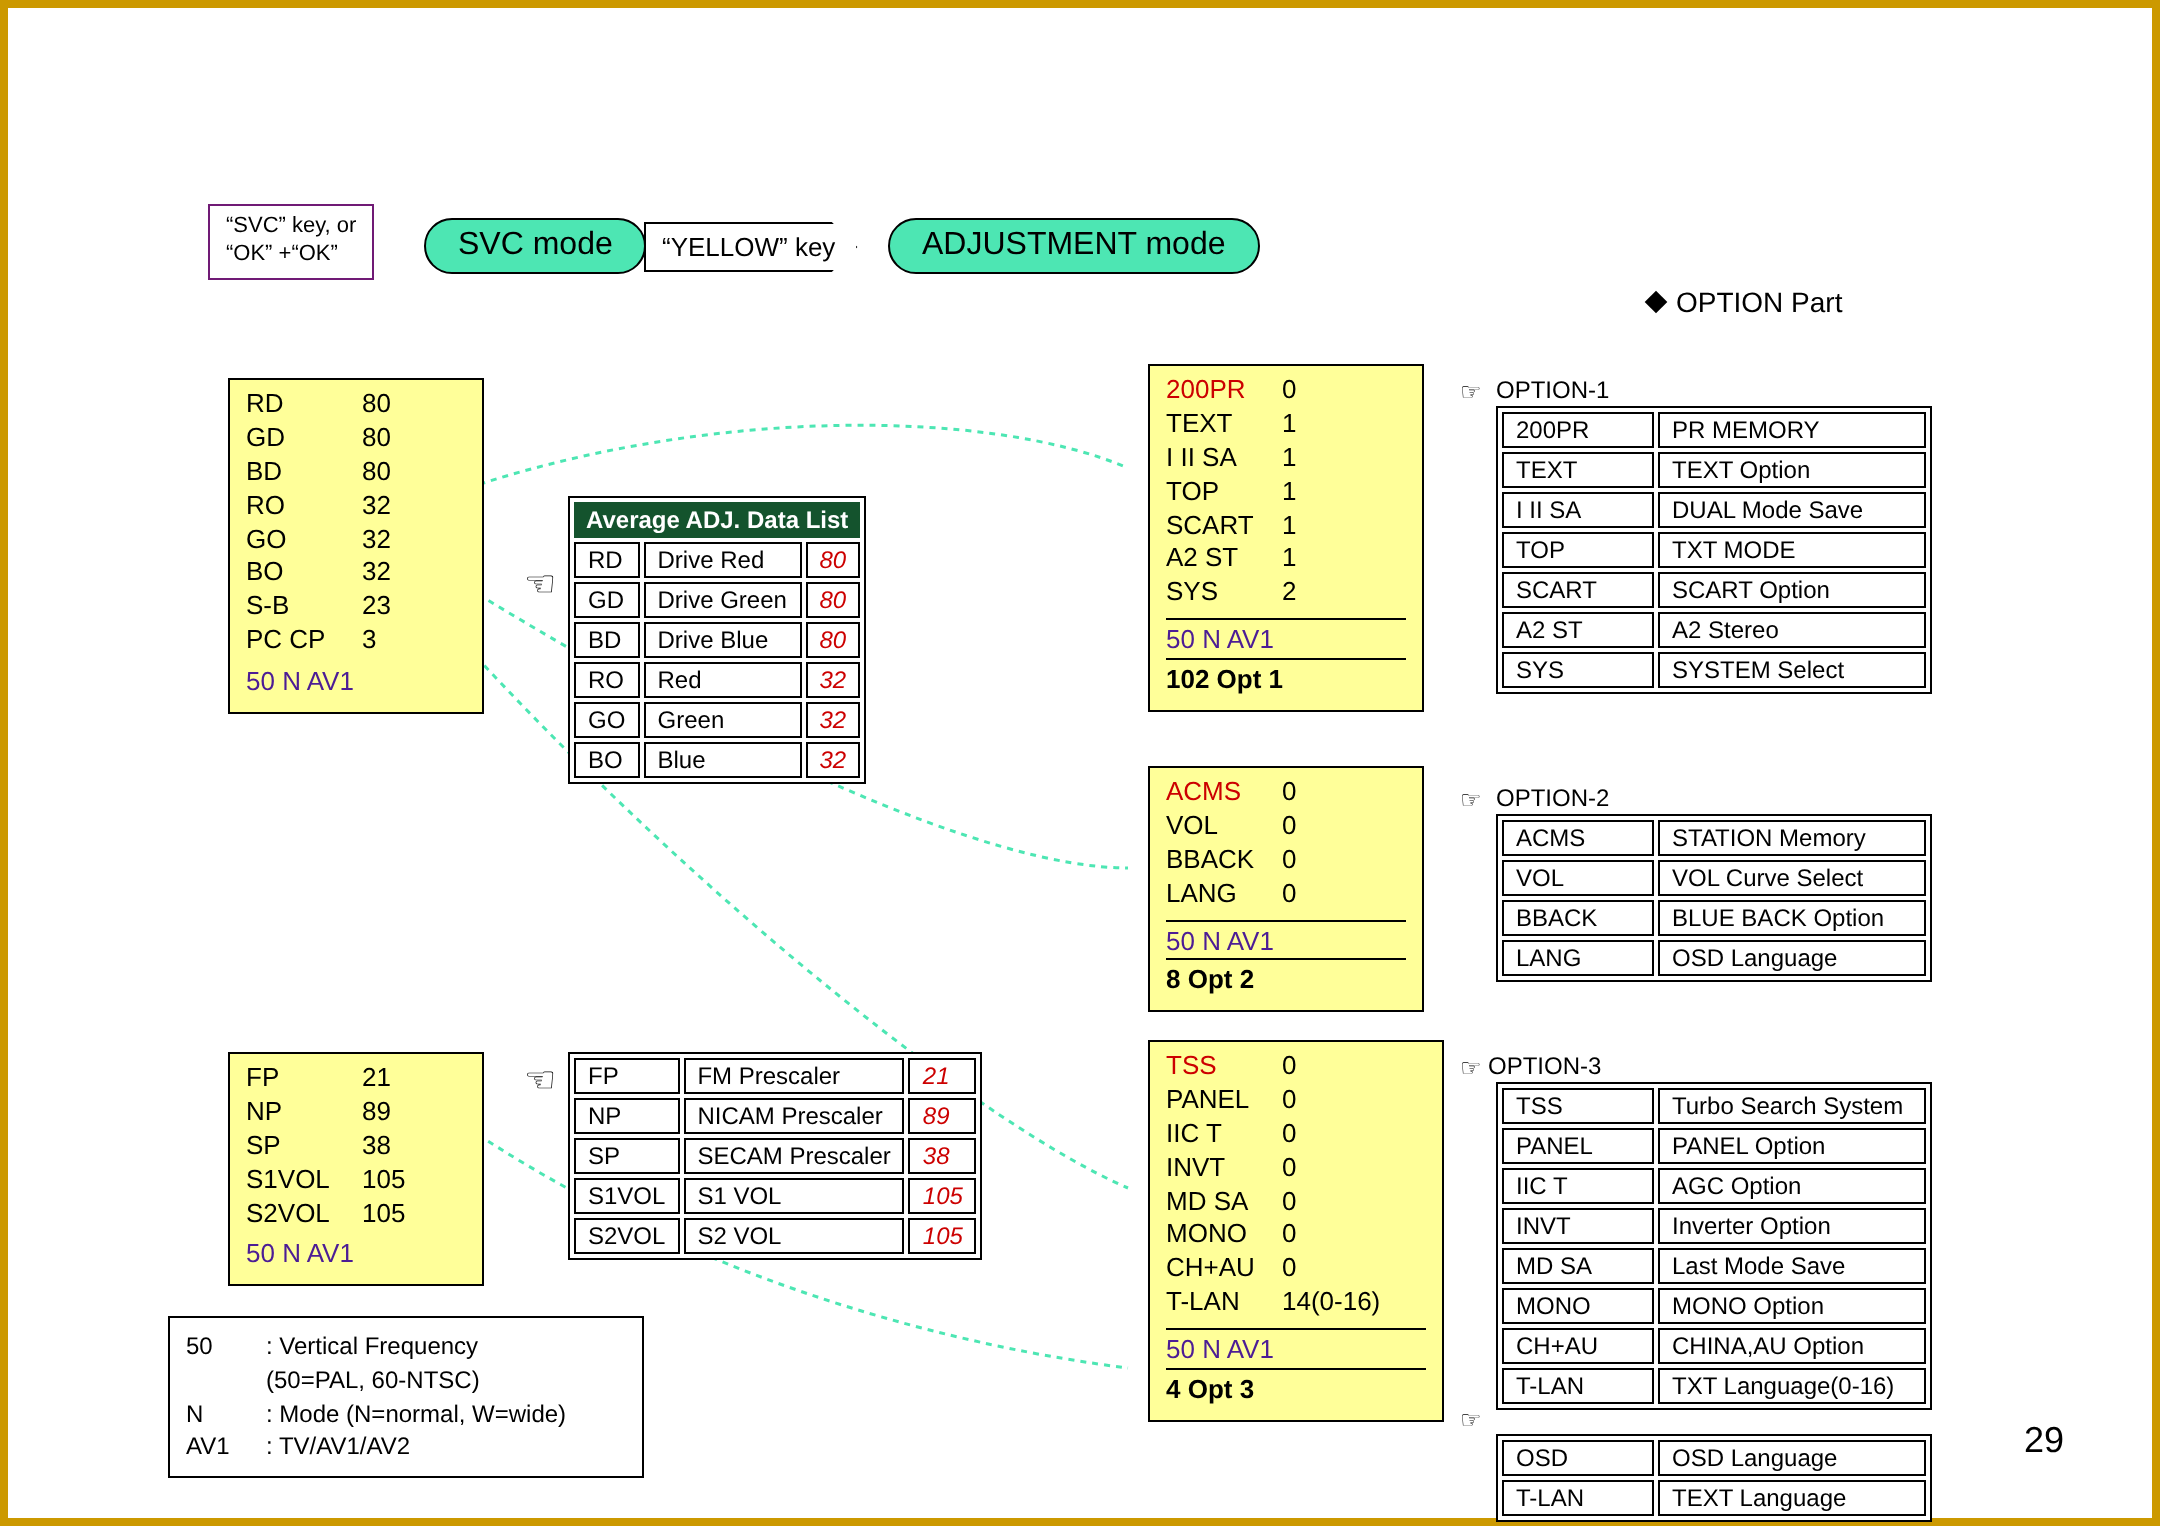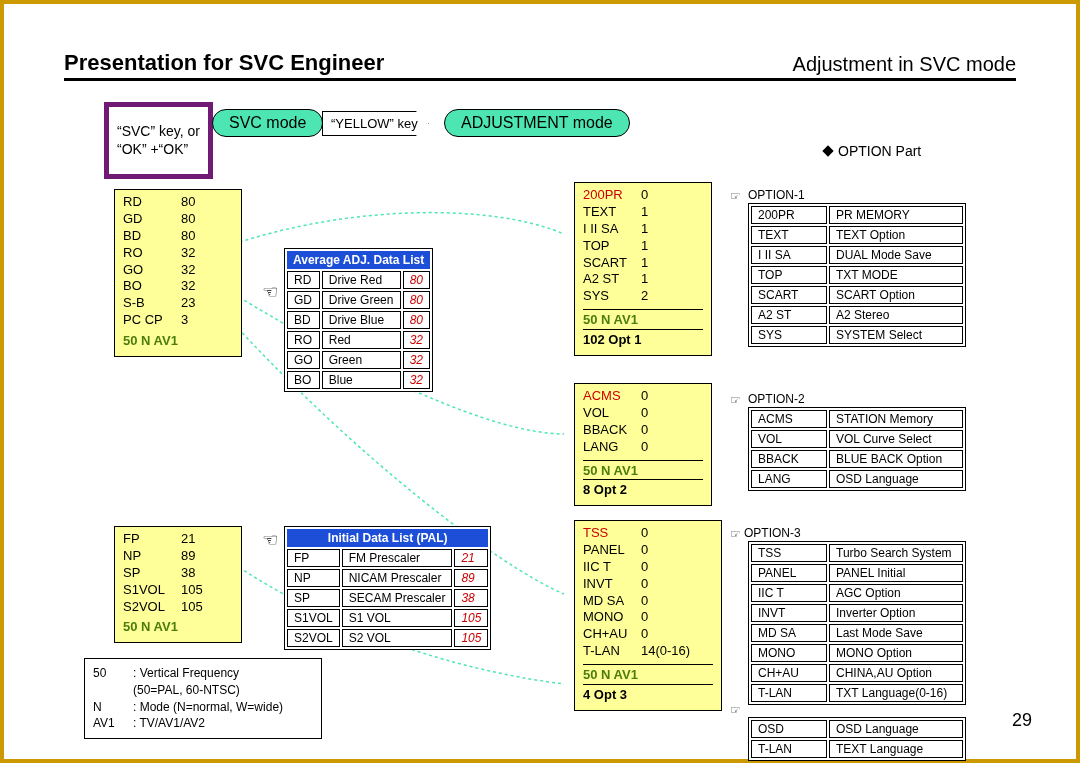--- a/index.html
+++ b/index.html
@@ -2,58 +2,54 @@
 <html><head>
 <meta charset="utf-8">
 <style>
   body{margin:0;background:#fff;font-family:Arial,Helvetica,sans-serif;font-size:13px;color:#000}
   .page{position:relative;width:1080px;height:763px;margin:0 auto;background:#fff;border:4px solid #c90;box-sizing:border-box}
   .titlebar{position:absolute;top:36px;left:60px;right:60px;height:36px;border-bottom:3px solid #000;display:flex;justify-content:space-between;align-items:flex-end;padding-bottom:2px}
   .titlebar .left{font-size:22px;font-weight:bold}
   .titlebar .right{font-size:20px}
   .pagenum{position:absolute;right:44px;bottom:28px;font-size:18px}
   
-  .flow-label{position:absolute;border:5px solid #701a75;padding:16px 8px;font-size:14px}
+  .flow-label{position:absolute;border:1px solid #701a75;padding:4px 8px;font-size:11px}
   .flow-bubble{position:absolute;background:#4de6b3;border:1px solid #000;border-radius:20px;padding:4px 16px;font-size:16px}
   .arrow{position:absolute;border:1px solid #000;padding:4px 12px 4px 10px;font-size:13px;clip-path:polygon(0 0,88% 0,100% 50%,88% 100%,0 100%)}
   .arrow.small{padding:4px 10px 4px 8px}
   
   .ybox{position:absolute;background:#ffff99;border:1px solid #000;padding:4px 8px 6px 8px;font-size:13px;line-height:1.3}
   .ybox .row{display:flex}
   .ybox .k{width:58px;white-space:nowrap}
   .ybox .v{color:#000}
-  .ybox .status{color:#4d7c0f;font-weight:bold;border-top:1px solid #000;margin-top:4px;padding-top:2px}
+  .ybox .status{color:#4c1d95;font-weight:normal;border-top:1px solid #000;margin-top:4px;padding-top:2px}
   .ybox .opt{font-weight:bold;border-top:1px solid #000;padding-top:2px}
   .ybox .status.noborder{border-top:none;margin-top:2px}
   
   .tbl{position:absolute;border:1px solid #000;font-size:12px;background:#fff}
-  .tbl th{background:#1d4ed8;color:#fff;text-align:center;padding:2px 6px;font-weight:bold}
+  .tbl th{background:#14532d;color:#fff;text-align:right;padding:2px 6px;font-weight:bold}
   .tbl td{border:1px solid #000;padding:1px 6px;vertical-align:middle}
   .red{color:#c00;font-style:italic}
   .tbl.option td:first-child{width:62px}
   .tbl.option td:nth-child(2){width:120px}
   .sect{position:absolute;font-size:14px}
   .small-sect{position:absolute;font-size:12px}
   .pointer{position:absolute;font-size:18px}
   .legend{position:absolute;border:1px solid #000;padding:6px 8px;font-size:12px;line-height:1.4}
   .legend .lrow{display:flex}
   .legend .lk{width:40px}
   .syskey{position:absolute;font-size:12px;line-height:1.3}
   .diamond{display:inline-block;transform:rotate(45deg);width:8px;height:8px;background:#000;margin-right:6px;vertical-align:1px}
   .hand{display:inline-block;transform:scaleX(-1)}
 </style>
 </head>
 <body>
 
 <div class="page">
 
-  <div class="titlebar">
-    <div class="left">Presentation for SVC Engineer</div>
-    <div class="right">Adjustment in SVC mode</div>
-  </div>
 
   <div class="flow-label" style="top:98px;left:100px;line-height:1.25">
     <div>“SVC” key, or</div>
     <div>“OK” +“OK”</div>
   </div>
   <div class="flow-bubble" style="top:105px;left:208px">SVC mode</div>
   <div class="arrow small" style="top:107px;left:318px;background:#fff;border:1px solid #000">“YELLOW” key</div>
   <div class="flow-bubble" style="top:105px;left:440px">ADJUSTMENT  mode</div>
 
   <div class="sect" style="top:139px;left:820px"><span class="diamond"></span><span>OPTION Part</span></div>
@@ -166,23 +162,20 @@
     <tr>
           <td>BO</td>
           <td>Blue</td>
           <td class="red">32</td>
         </tr>
   </tbody>
     </table>
 
   <table class="tbl" style="top:522px;left:280px">
     <tbody>
-        <tr>
-          <th colspan="3">Initial  Data List (PAL)</th>
-        </tr>
     <tr>
           <td>FP</td>
           <td>FM Prescaler</td>
           <td class="red">21</td>
         </tr>
     <tr>
           <td>NP</td>
           <td>NICAM Prescaler</td>
           <td class="red">89</td>
         </tr>
@@ -353,21 +346,21 @@
 
   <div class="small-sect" style="top:522px;left:740px">OPTION-3</div>
   <table class="tbl option" style="top:537px;left:744px">
     <tbody>
         <tr>
           <td>TSS</td>
           <td>Turbo Search System</td>
         </tr>
     <tr>
           <td>PANEL</td>
-          <td>PANEL Initial</td>
+          <td>PANEL Option</td>
         </tr>
     <tr>
           <td>IIC T</td>
           <td>AGC Option</td>
         </tr>
     <tr>
           <td>INVT</td>
           <td>Inverter Option</td>
         </tr>
     <tr>

